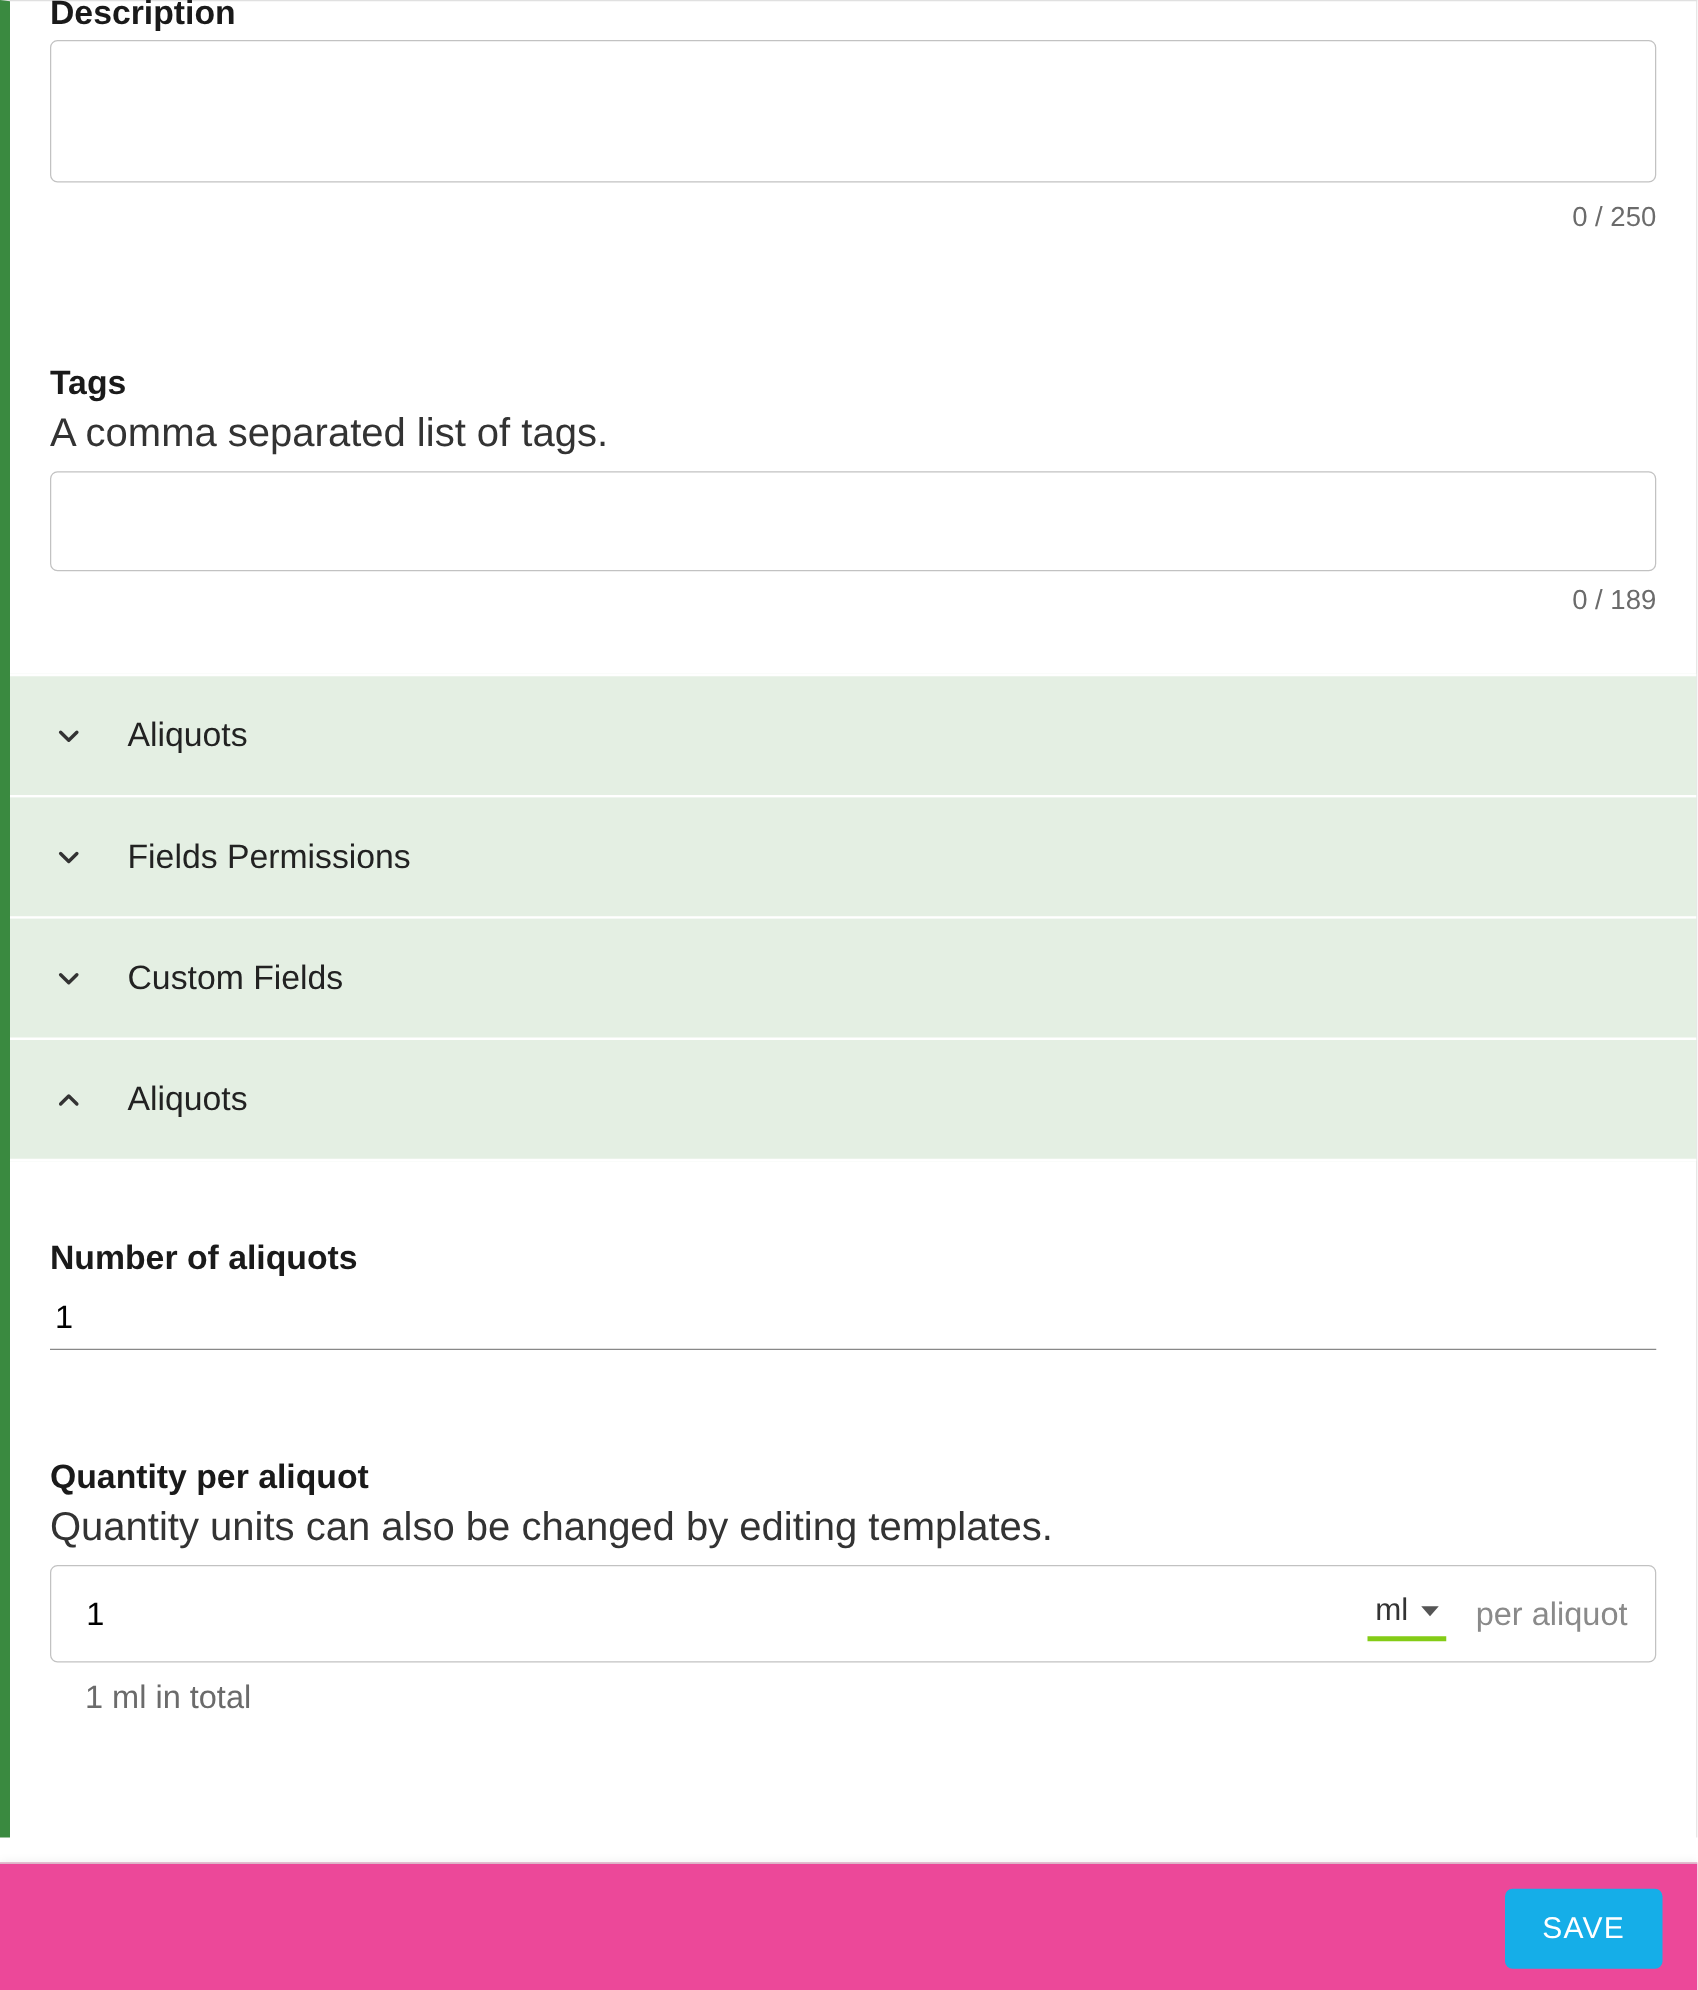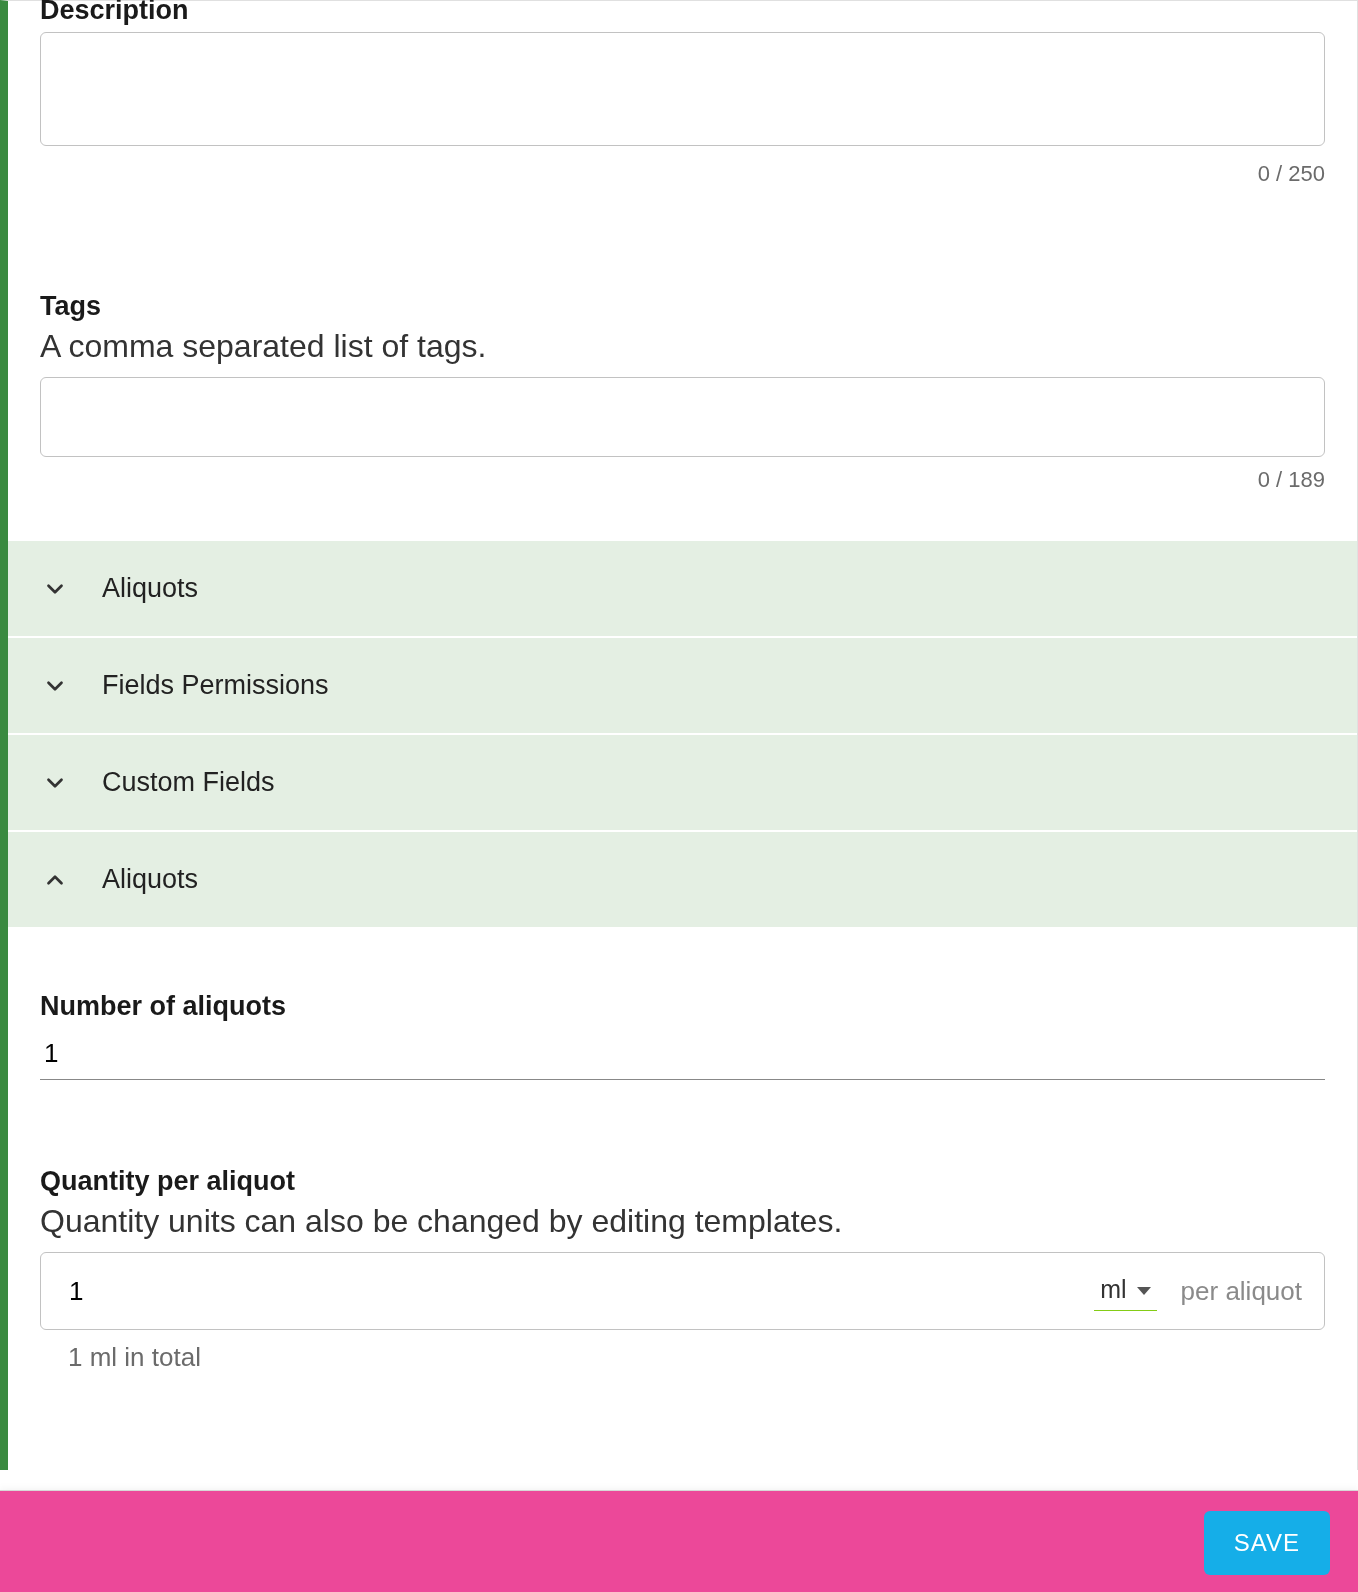--- a/index.html
+++ b/index.html
@@ -117,21 +117,21 @@
     flex: 1;
     border: none;
     font-size: 26px;
     padding: 10px 6px;
     font-family: inherit;
     background: transparent;
   }
   .unit-select {
     display: flex;
     align-items: center;
-    border-bottom: 1px solid #84cc16;
+    border-bottom: 4px solid #84cc16;
     padding: 4px 6px 6px 6px;
     margin: 0 14px;
     cursor: pointer;
     gap: 10px;
   }
   .unit-label {
     font-size: 25px;
     color: #333;
   }
   .caret-down {

